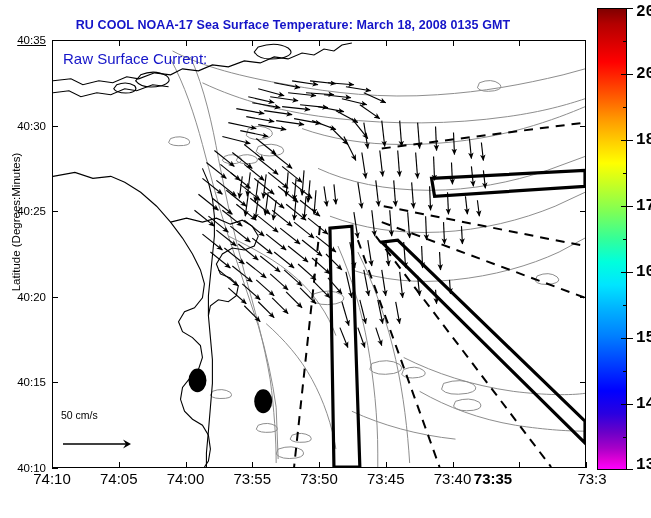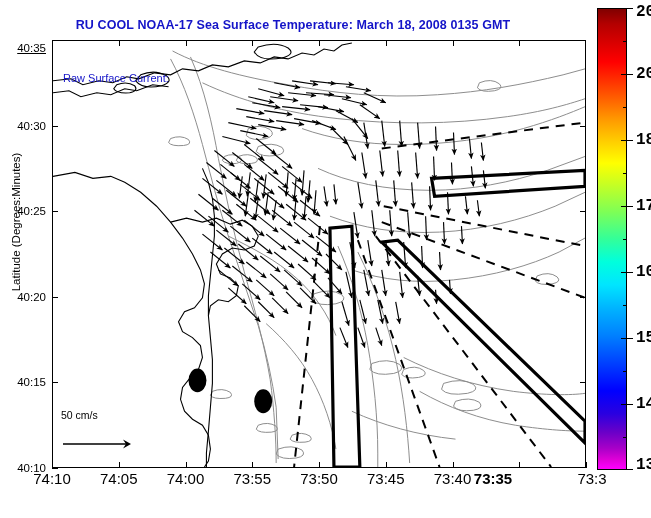--- a/index.html
+++ b/index.html
@@ -19,21 +19,21 @@
   #plot-area{
     position:absolute;left:52px;top:40px;width:534px;height:428px;
     border:1.6px solid #000;background:#fff;box-sizing:border-box;
     overflow:hidden;
   }
   #map-svg{position:absolute;left:0;top:0;width:100%;height:100%;display:block;}
 
   
   #raw-annot{
     position:absolute;left:10px;top:10px;color:#1414c8;
-    font-size:11px;line-height:15px;white-space:nowrap;z-index:4;margin-top:20px;
+    font-size:15px;line-height:15px;white-space:nowrap;z-index:4;
   }
   
   #scalebar{position:absolute;left:8px;bottom:12px;z-index:4;}
   #scalebar .lab{font-size:10.5px;color:#000;margin-bottom:16px;}
 
   
   .tick-x{position:absolute;top:40px;width:1px;height:6px;background:#000;}
   .tick-x.bot{top:462px;}
   .tick-y{position:absolute;left:52px;width:6px;height:1px;background:#000;}
   .tick-y.right{left:580px;}
@@ -407,21 +407,21 @@
   <div class="tick-y" style="top:211.2px;"></div>
   <div class="tick-y" style="top:296.8px;"></div>
   <div class="tick-y" style="top:382.4px;"></div>
   <div class="tick-y" style="top:468px;"></div>
 
   <div class="tick-y right" style="top:125.6px;"></div>
   <div class="tick-y right" style="top:211.2px;"></div>
   <div class="tick-y right" style="top:296.8px;"></div>
   <div class="tick-y right" style="top:382.4px;"></div>
 
-  <div class="ylab" style="left:4px;top:48px;width:42px;text-decoration:underline;">40:35</div>
+  <div class="ylab" style="left:4px;top:40px;width:42px;text-decoration:underline;">40:35</div>
   <div class="ylab" style="left:4px;top:125.6px;width:42px;">40:30</div>
   <div class="ylab" style="left:4px;top:211.2px;width:42px;">40:25</div>
   <div class="ylab" style="left:4px;top:296.8px;width:42px;">40:20</div>
   <div class="ylab" style="left:4px;top:382.4px;width:42px;">40:15</div>
   <div class="ylab" style="left:4px;top:468px;width:42px;">40:10</div>
 
   <div id="y-axis-title">Latitude (Degrees:Minutes)</div>
 
   <div id="colorbar-wrap">
     <div id="colorbar"></div>

